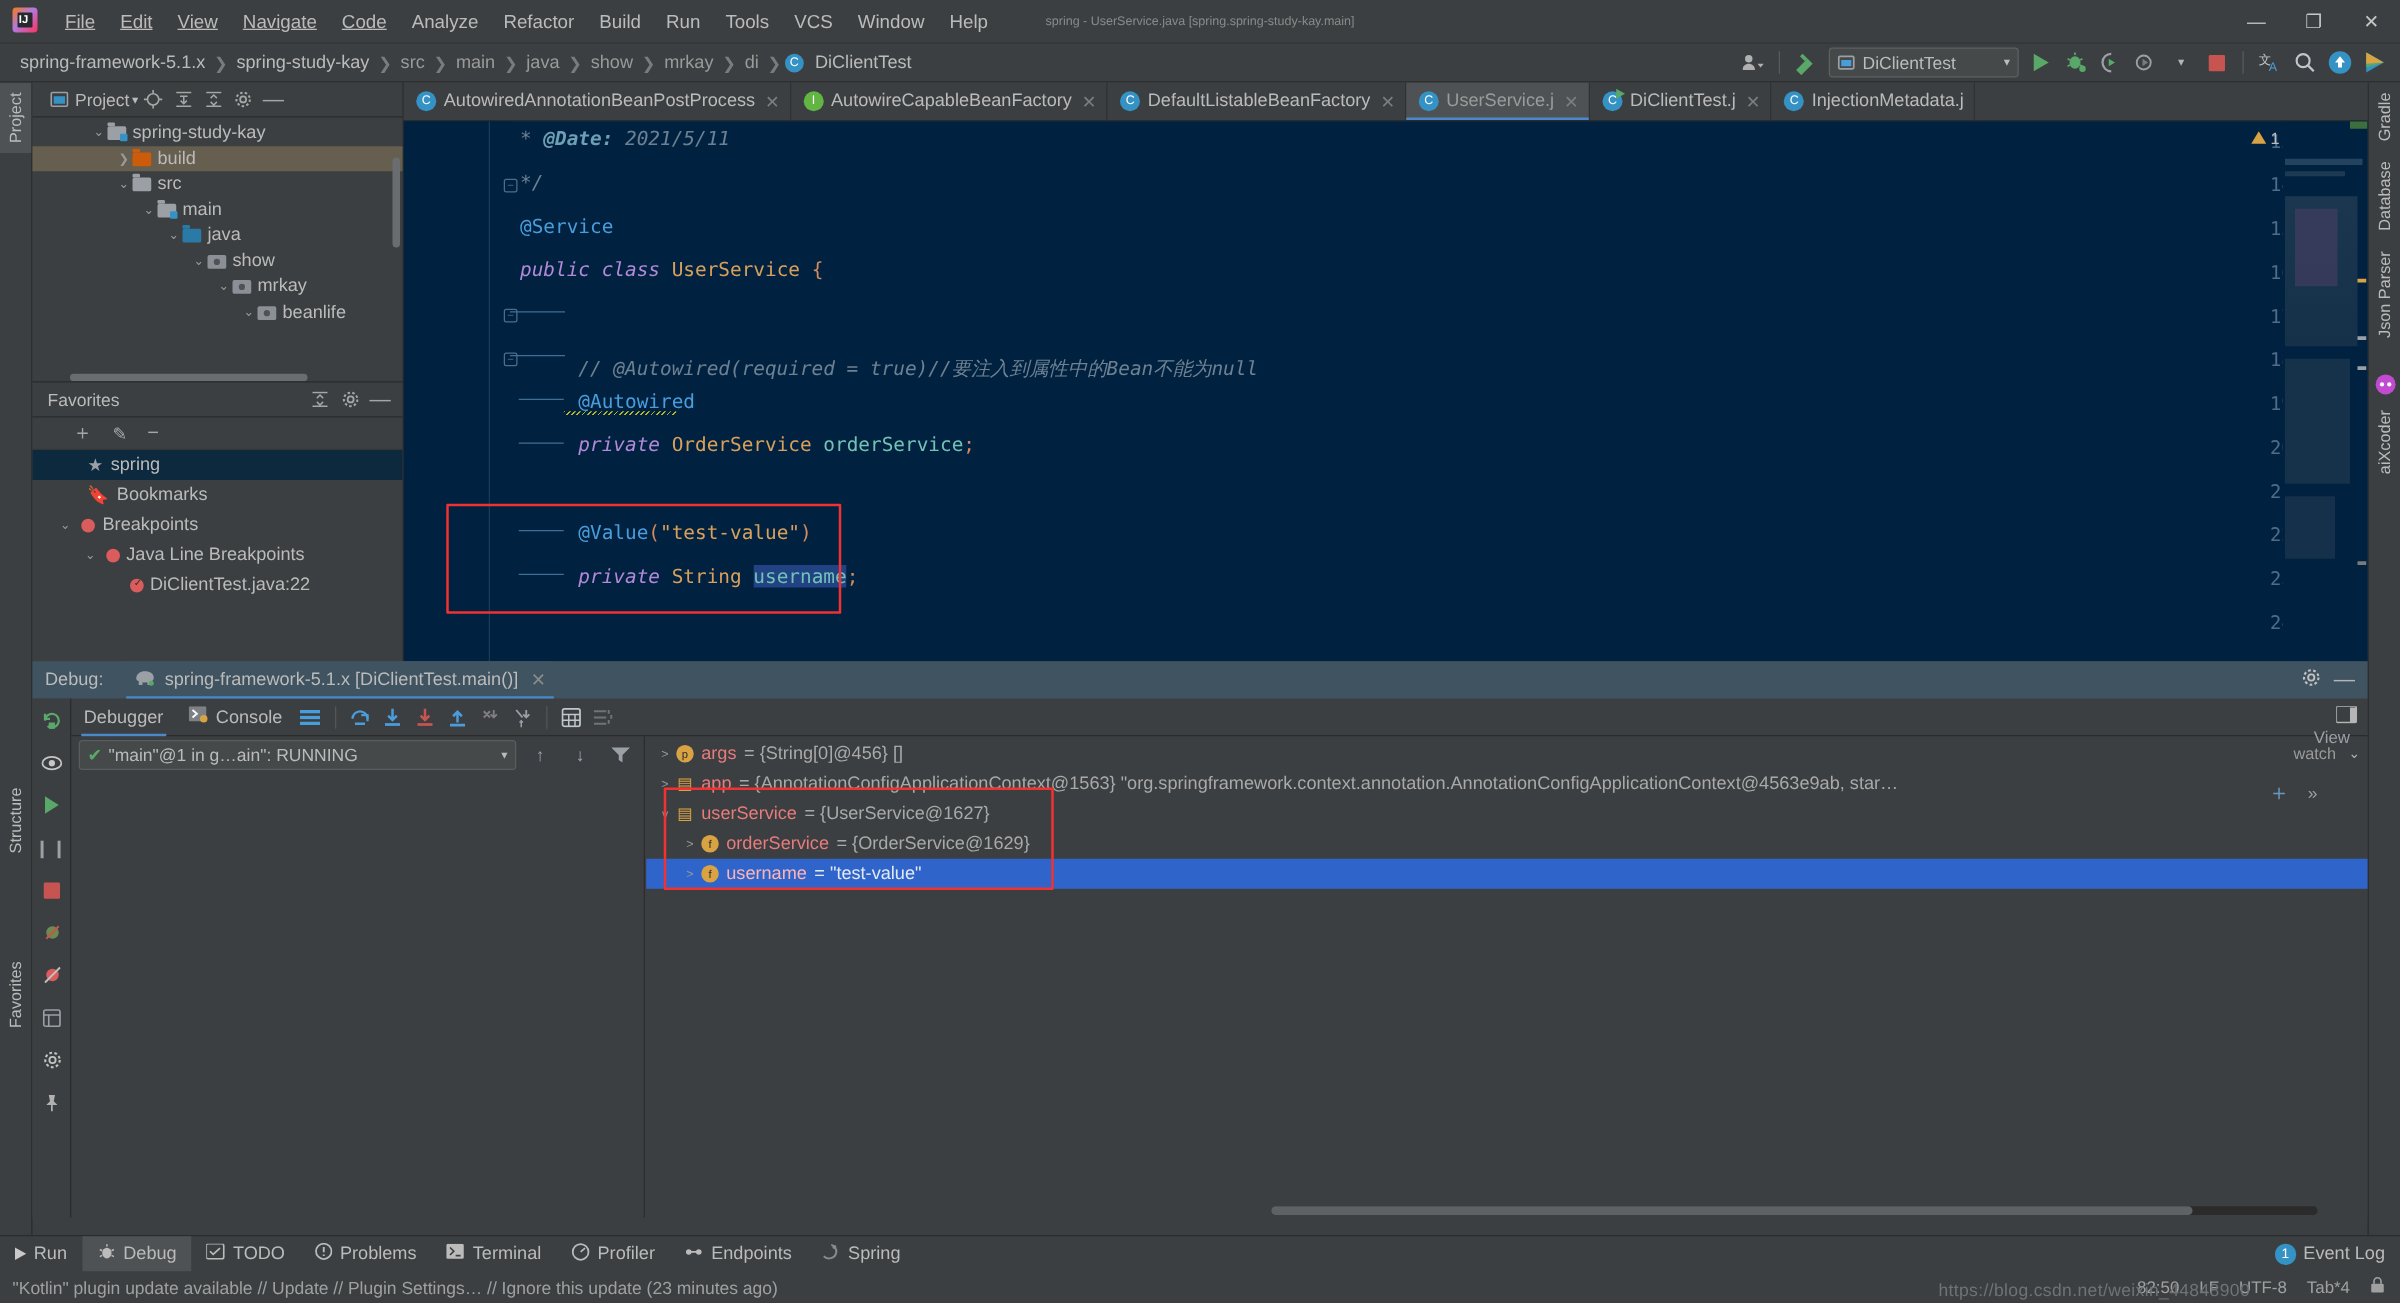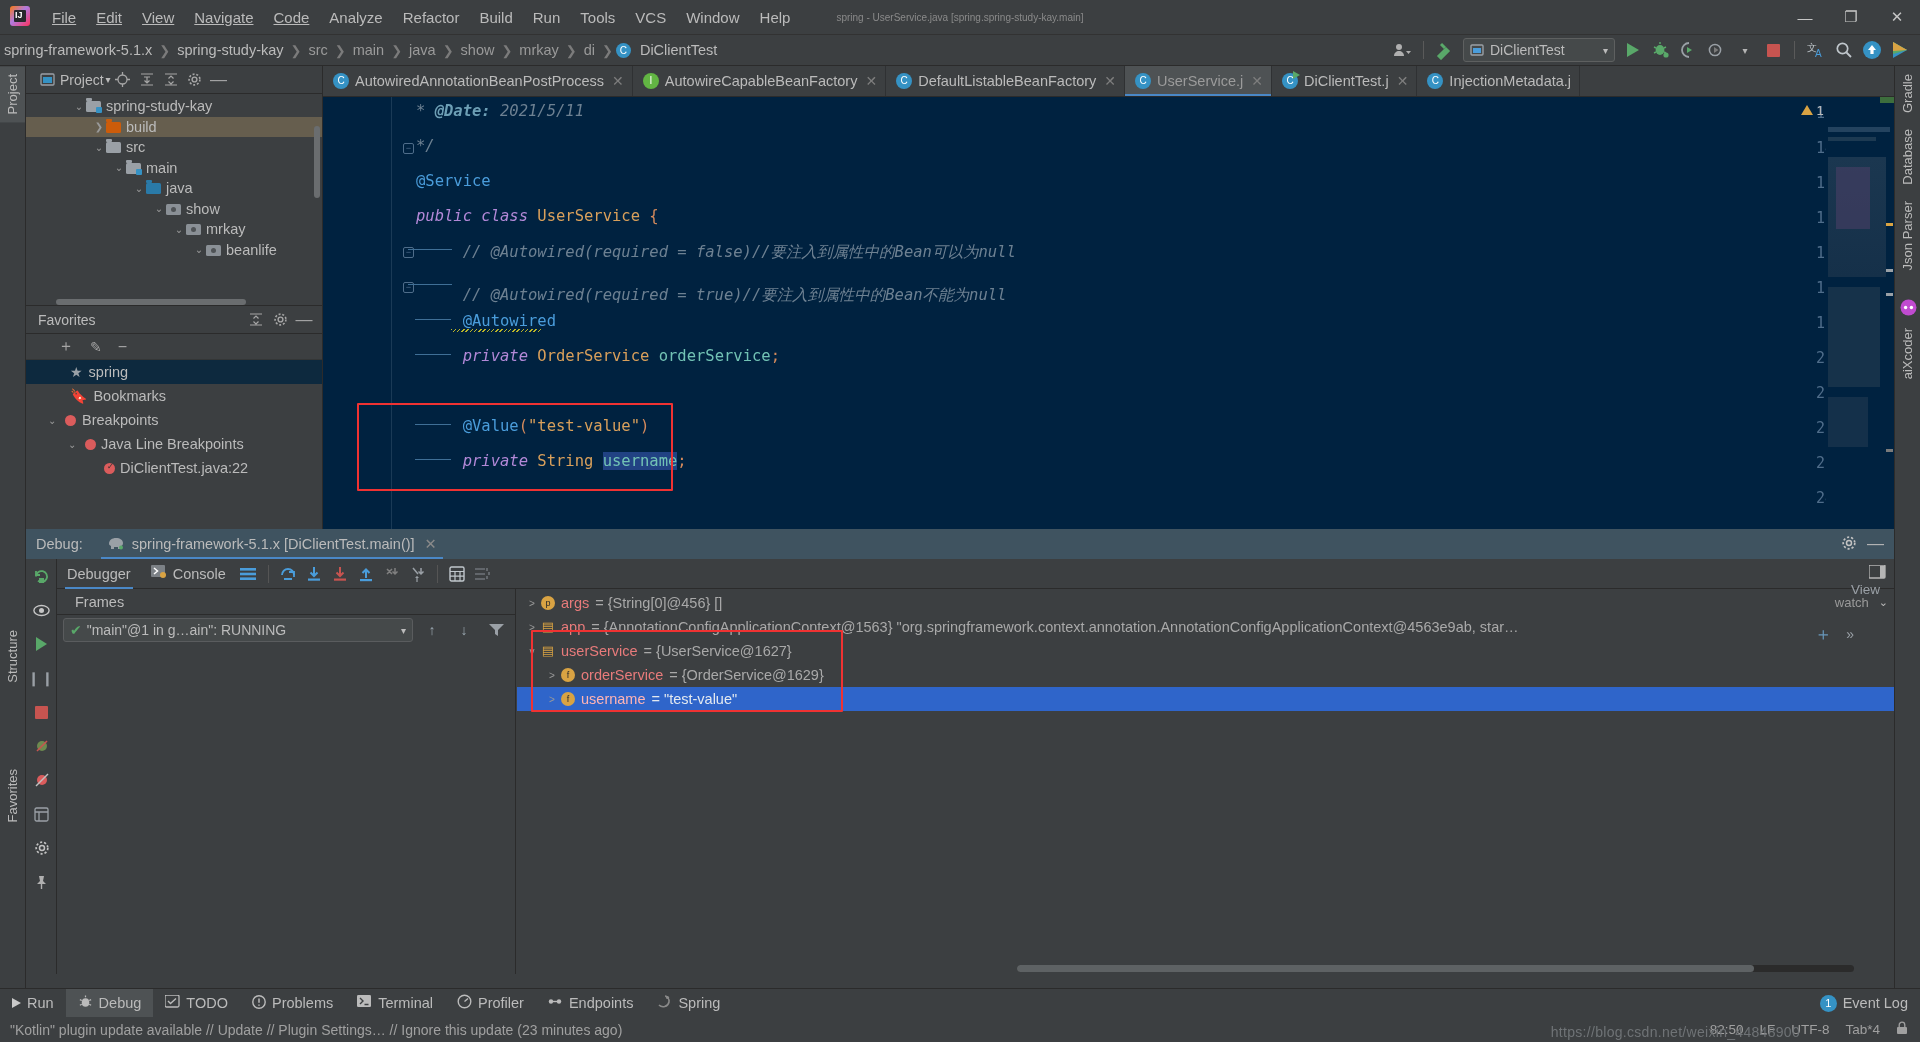--- a/index.html
+++ b/index.html
@@ -35,21 +35,21 @@
   }
   .win-ctrls { margin-left:auto; display:flex; align-items:center; height:35px; z-index:3; }
   .wbtn { width: 46px; height: 35px; display:flex; align-items:center; justify-content:center; color:#c6c6c6; font-size:15px;}
 
   
   .navbar {
     position: absolute; top: 35px; left: 0; width: 1920px; height: 31px;
     background: #3c3f41; display: flex; align-items: center;
     border-bottom: 1px solid #2b2b2b;
   }
-  .crumbs { display: flex; align-items: center; font-size: 14.5px; color: #a9b7c6; }
+  .crumbs { display: flex; align-items: center; margin-left: 12px; font-size: 14.5px; color: #a9b7c6; }
   .crumb { padding: 1px 4px; color: #bbbbbb; }
   .crumb.dim { color: #9a9a9a; }
   .sep { color: #7b7b7b; margin: 0 3px; font-size: 13px; }
   .cls-icon {
     display:inline-block; width:15px; height:15px; border-radius:50%;
     background:#3592c4; color:#fff; font-size:10px; line-height:15px; text-align:center;
     margin-right:5px; font-family:"Liberation Sans",sans-serif; vertical-align:-2px;
   }
   .nav-right { margin-left: auto; display: flex; align-items: center; height: 31px; padding-right: 6px; }
   .tbtn { width: 28px; height: 26px; display:flex; align-items:center; justify-content:center; color:#b5b5b5; }
@@ -603,21 +603,20 @@
     <div class="lnum" style="top:392px">24</div>
 
     <div style="position:absolute;left:80px;top:46px;width:11px;height:11px;border:1px solid #4f6d8a;border-radius:2px;color:#4f6d8a;font-size:9px;line-height:9px;text-align:center">−</div>
     <div style="position:absolute;left:80px;top:150px;width:11px;height:11px;border:1px solid #4f6d8a;border-radius:2px;color:#4f6d8a;font-size:9px;line-height:9px;text-align:center">−</div>
     <div style="position:absolute;left:80px;top:185px;width:11px;height:11px;border:1px solid #4f6d8a;border-radius:2px;color:#4f6d8a;font-size:9px;line-height:9px;text-align:center">−</div>
 
     <div class="codeline" style="top:5px"><span class="cmt">* </span><span class="cmt" style="font-weight:bold;color:#6d9fb5">@Date:</span><span class="cmt"> 2021/5/11</span></div>
     <div class="codeline" style="top:40px"><span class="cmt">*/</span></div>
     <div class="codeline" style="top:75px"><span class="c-anno">@Service</span></div>
     <div class="codeline" style="top:110px"><span class="kw2">public </span><span class="kw2">class </span><span class="type">UserService </span><span class="punc">{</span></div>
-    <div class="codeline" style="top:145px"><span class="cmt">     // @Autowired(required = false)//要注入到属性中的Bean可以为null</span></div>
     <div class="codeline" style="top:188px"><span class="cmt">     // @Autowired(required = true)//要注入到属性中的Bean不能为null</span></div>
     <div class="codeline" style="top:215px"><span style="color:transparent">     </span><span class="c-anno">@Autowired</span></div>
     <div class="codeline" style="top:250px"><span style="color:transparent">     </span><span class="kw2">private </span><span class="type">OrderService </span><span class="field">orderService</span><span class="punc">;</span></div>
     <div class="codeline" style="top:285px"></div>
     <div class="codeline" style="top:320px"><span style="color:transparent">     </span><span class="c-anno">@Value</span><span class="punc">(</span><span class="str">"test-value"</span><span class="punc">)</span></div>
     <div class="codeline" style="top:355px"><span style="color:transparent">     </span><span class="kw2">private </span><span class="type">String </span><span class="field sel-tok">username</span><span class="punc">;</span></div>
     <div class="codeline" style="top:390px"></div>
 
     <div class="fold-line" style="left:85px;top:152px;width:44px"></div>
     <div class="fold-line" style="left:85px;top:187px;width:44px"></div>
@@ -812,21 +811,20 @@
         <span>
           <svg width="17" height="14" viewBox="0 0 17 14">
               <rect x="0" y="0" width="16" height="13" rx="1" stroke="#b5b5b5" stroke-width="1.3" fill="none"></rect>
               <rect x="11" y="1" width="5" height="12" fill="#b5b5b5"></rect>
             </svg>
         </span>
       </div>
     </div>
 
     <div class="frames-pane">
-      <div class="pane-title">Frames</div>
       <div class="thread-row">
         <div class="thread-combo">
           <span style="color:#59a869">✔</span>
           <span>"main"@1 in g…ain": RUNNING</span>
           <span style="margin-left:auto;font-size:10px">▾</span>
         </div>
         <span class="dbtn">↑</span>
         <span class="dbtn">↓</span>
         <span class="dbtn">
           <svg width="15" height="14" viewBox="0 0 15 14">

